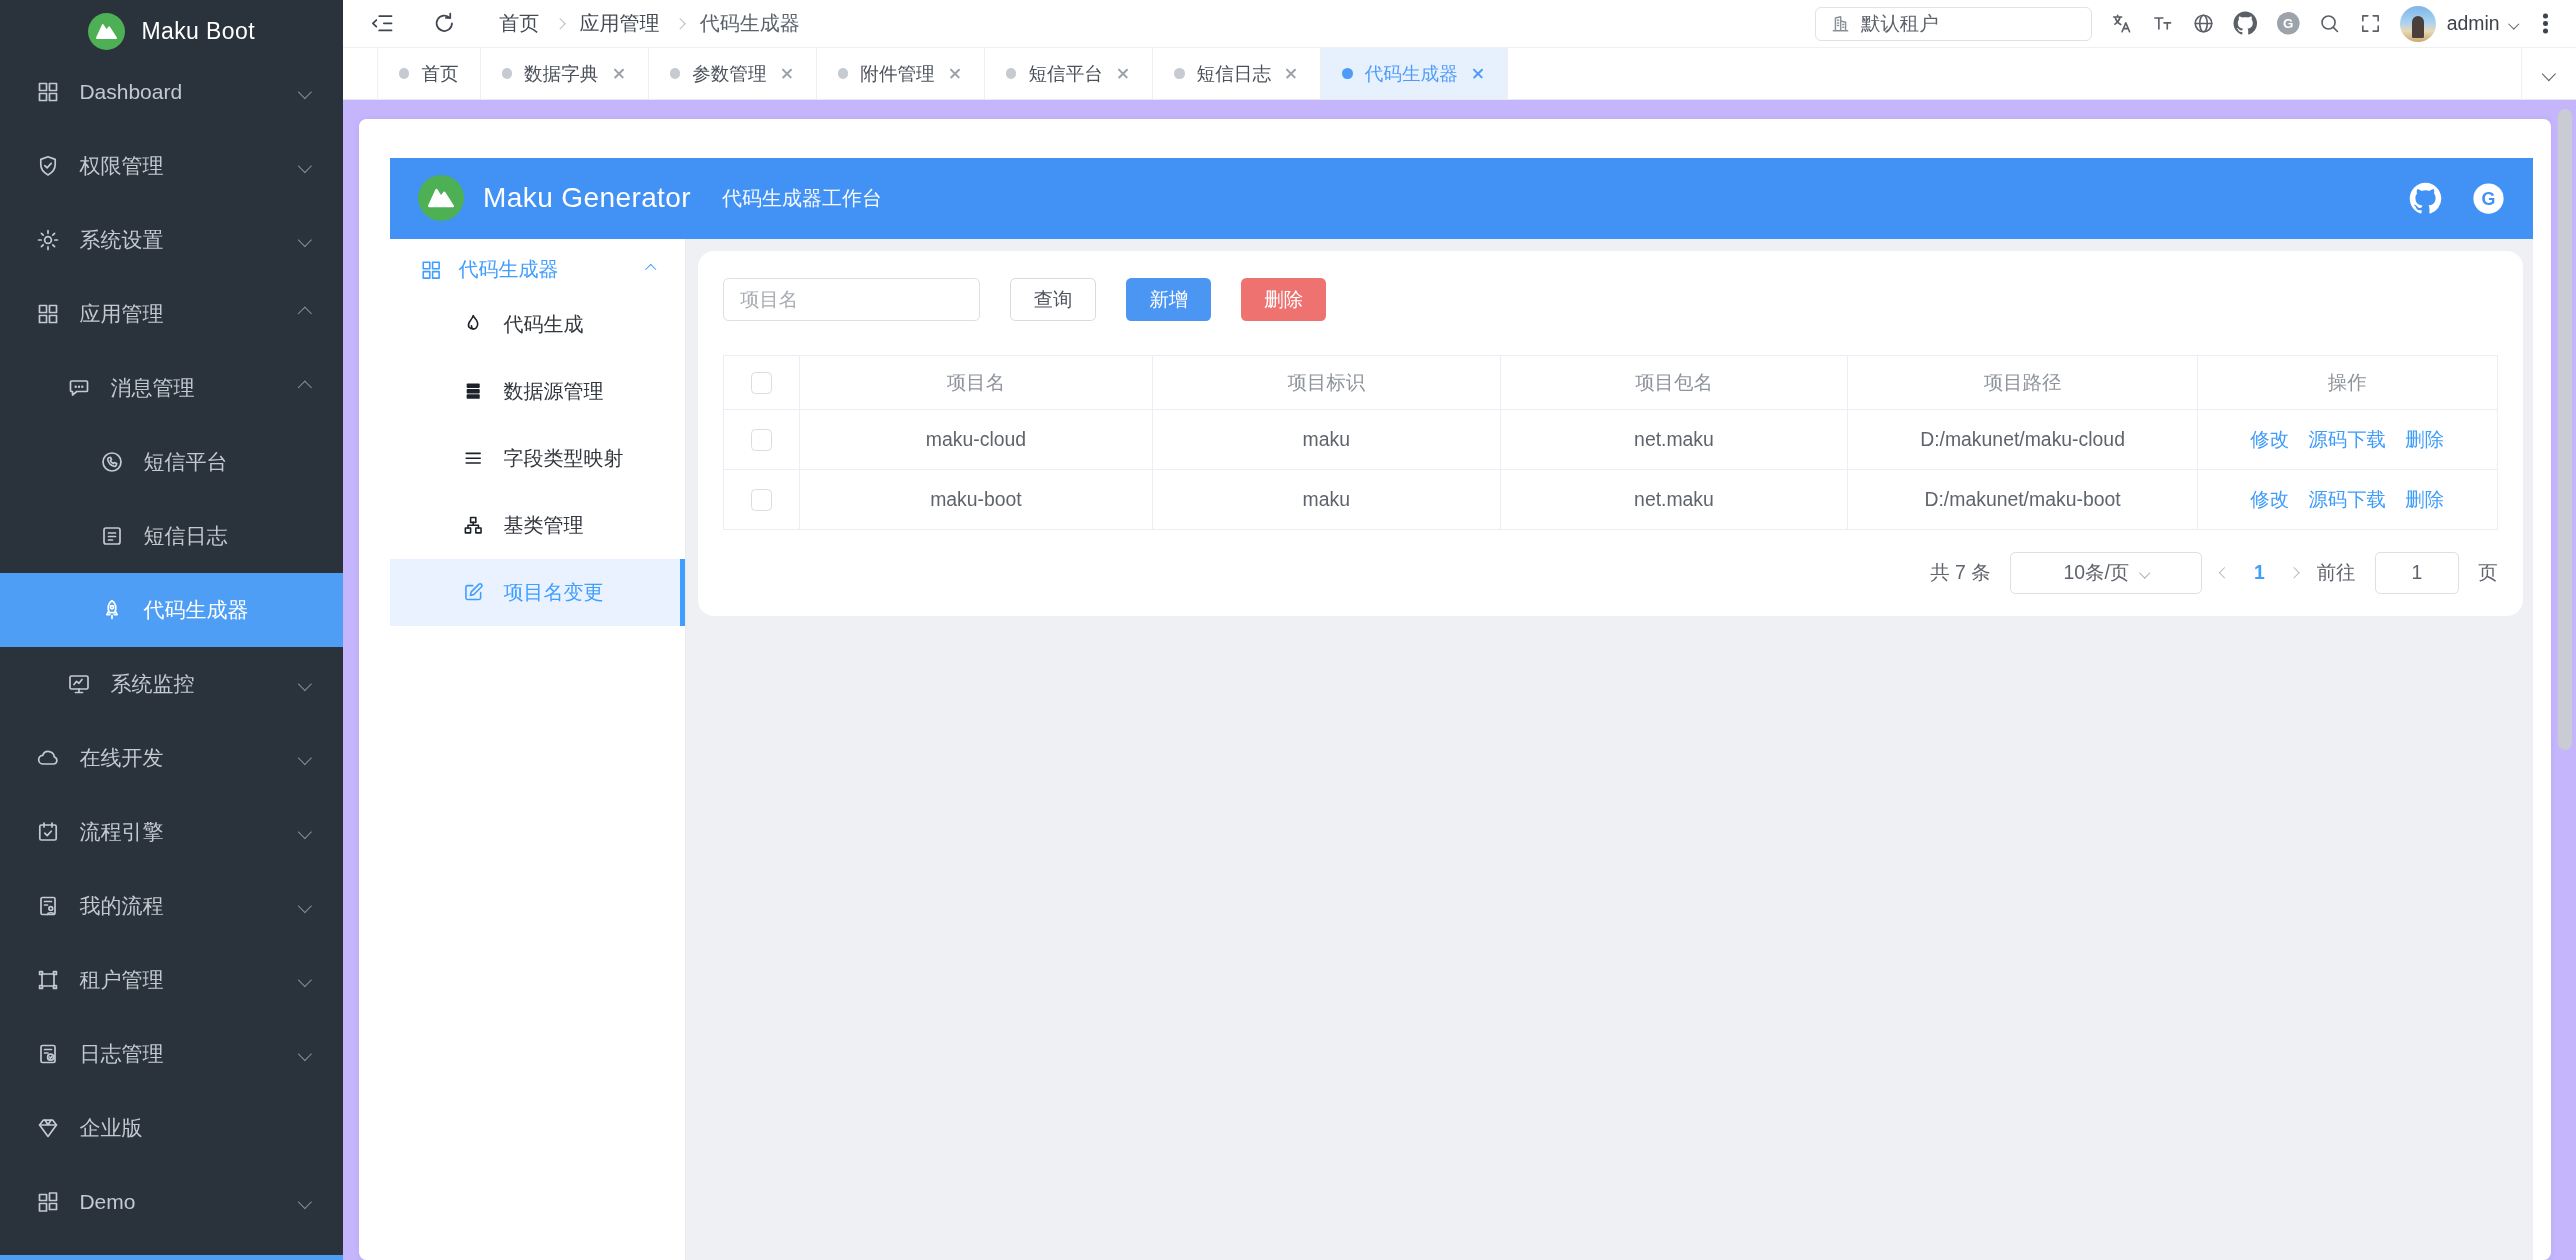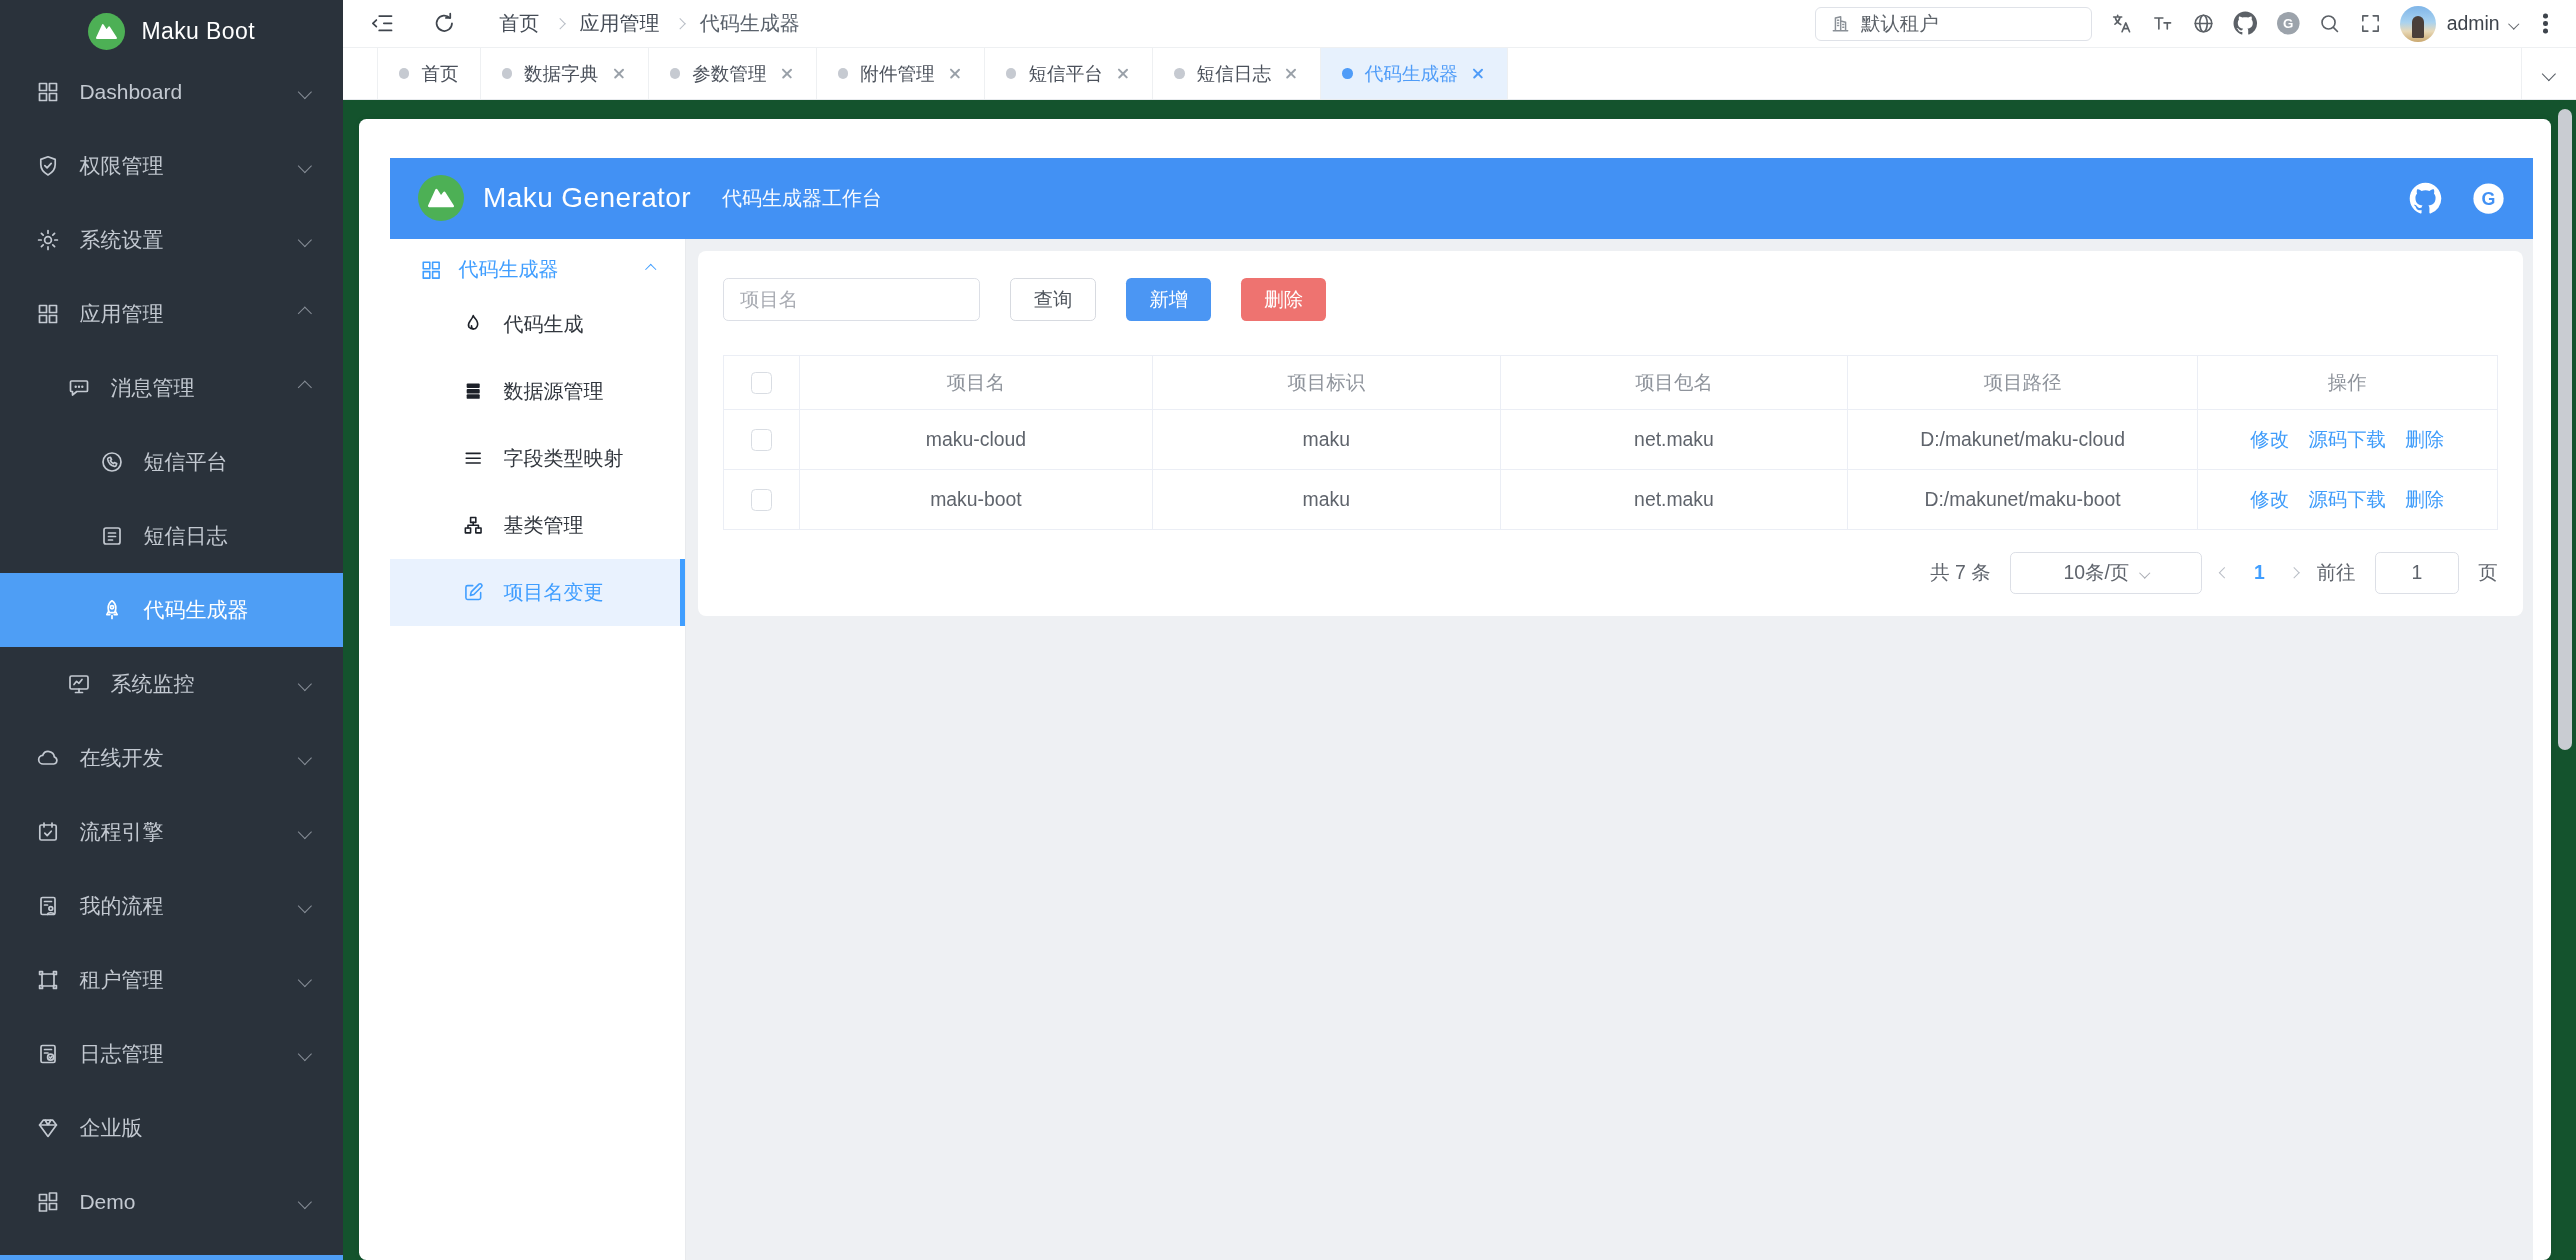--- a/index.html
+++ b/index.html
@@ -54,42 +54,42 @@
   .tab{display:flex;align-items:center;gap:12px;padding:0 21px;font-size:18.6px;color:#4b515b;border-right:0.7px solid #eef0f2;cursor:pointer;white-space:nowrap}
   .tab:first-child{border-left:0.7px solid #eef0f2}
   .tab .dot{width:10.4px;height:10.4px;border-radius:50%;background:#c6cad1;flex:none}
   .tab .xi{color:#9aa1a9}
   .tab.active{background:#e7f1fd;color:#4f9cf8}
   .tab.active .dot{background:#4f9cf8}
   .tab.active .xi{color:#4f9cf8}
   .tab-more{margin-left:auto;width:55px;display:flex;align-items:center;justify-content:center;border-left:0.7px solid #eef0f2;color:#555b63;cursor:pointer}
 
   
-  .content{flex:1;position:relative;background:#14532d;padding:18.6px 25px 0 15.7px;min-height:0}
+  .content{flex:1;position:relative;background:#c4b5fd;padding:18.6px 25px 0 15.7px;min-height:0}
   .page-scrollbar{position:absolute;right:3.7px;top:9px;width:14px;height:641px;border-radius:7.5px;background:#c9ccd2}
   .card{background:#fff;border-radius:7.5px;height:100%;box-shadow:0 0.7px 7.5px rgba(0,0,0,.05);padding:39px 18px 0 31px;overflow:hidden}
   .gen{height:100%;display:flex;flex-direction:column}
   .banner{height:81px;flex:none;background:#4291f4;display:flex;align-items:center;padding:0 28px;color:#fff}
   .banner .blogo{width:46px;height:46px;flex:none}
   .banner .btitle{font-size:28px;font-weight:500;margin-left:19.4px;letter-spacing:0.4px}
   .banner .bsub{font-size:20px;margin-left:31px;opacity:.96}
   .banner .bicons{margin-left:auto;display:flex;align-items:center;gap:30px}
   .banner .bicons svg{width:33px;height:33px;color:#fff;cursor:pointer}
   .gen-body{flex:1;display:flex;min-height:0}
   .gen-menu{width:296px;flex:none;background:#fff;border-right:0.7px solid #e8eaed;padding-top:10.4px;position:relative}
   .gm-header{height:42px;display:flex;align-items:center;padding:0 30px;color:#409eff;font-size:20px;cursor:pointer}
   .gm-header svg{width:22.4px;height:22.4px;margin-right:16.4px}
   .gm-header .chev{margin-left:auto}
   .gm-item{height:67px;display:flex;align-items:center;padding-left:72px;font-size:20px;color:#32373e;cursor:pointer;position:relative}
   .gm-item svg{width:22.4px;height:22.4px;margin-right:19.4px;flex:none;color:#1d2129}
   .gm-item.active{background:#e9f2fe;color:#409eff}
   .gm-item.active svg{color:#409eff}
   .gm-item.active::after{content:"";position:absolute;right:-0.7px;top:0;width:5.2px;height:100%;background:#409eff}
   .gen-main{flex:1;background:#eef0f3;padding:12px 10.4px 0 12px;min-width:0}
-  .panel{background:#fff;border-radius:8px;padding:27px 25px 22.4px}
+  .panel{background:#fff;border-radius:16px;padding:27px 25px 22.4px}
 
   .toolbar{display:flex;align-items:center;gap:30px}
   .search-input{width:257px;height:43px;border:0.7px solid #dcdfe6;border-radius:5.2px;padding:0 16.4px;font-size:19.4px;color:#333;outline:none;font-family:inherit}
   .search-input::placeholder{color:#a8abb2}
   .btn{height:43px;padding:0 23px;border-radius:5.2px;font-size:19.4px;display:flex;align-items:center;cursor:pointer;border:none;font-family:inherit}
   .btn.plain{background:#fff;border:0.7px solid #d7dae0;color:#4e545c}
   .btn.primary{background:#4b96f3;color:#fff}
   .btn.danger{background:#ee7370;color:#fff}
 
   table.grid{width:100%;border-collapse:collapse;margin-top:34px;table-layout:fixed}

